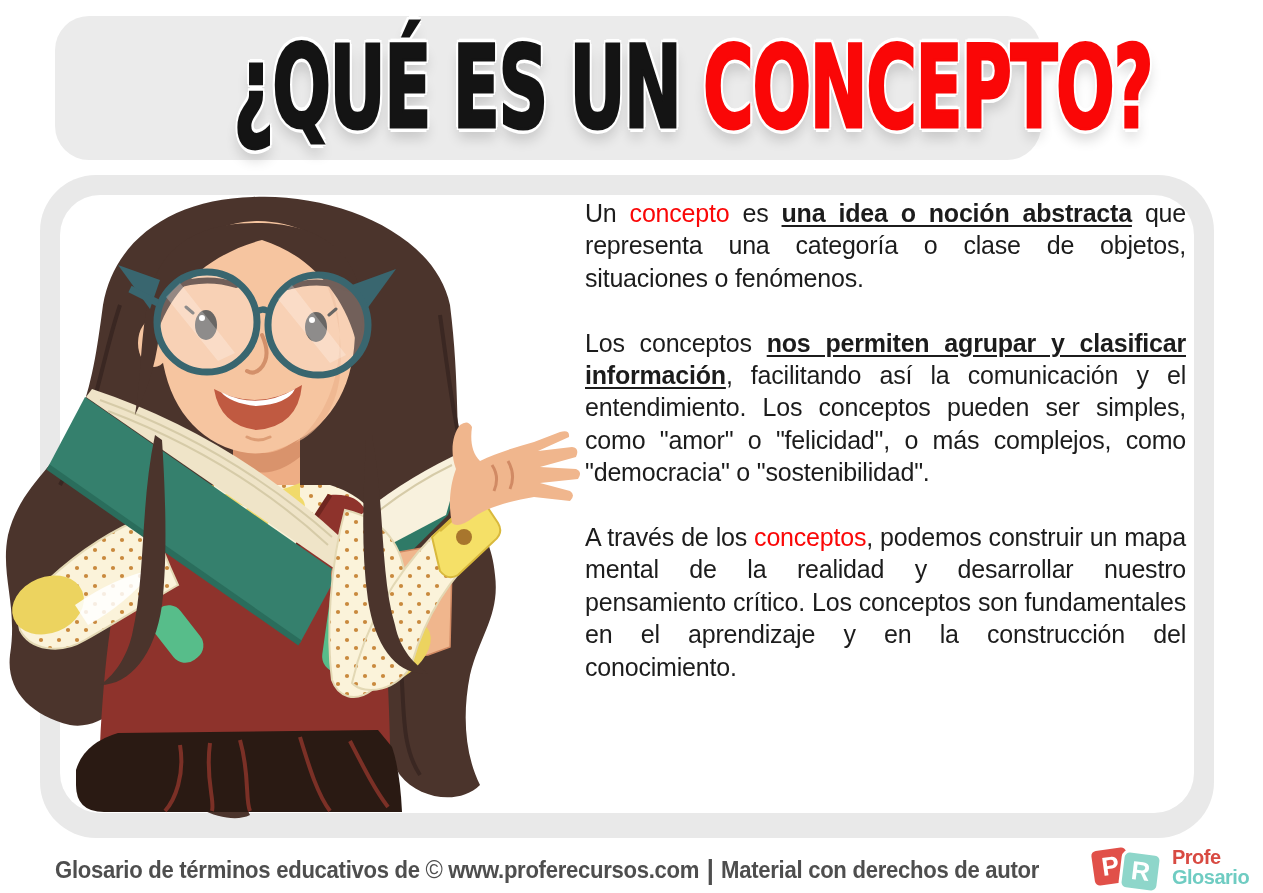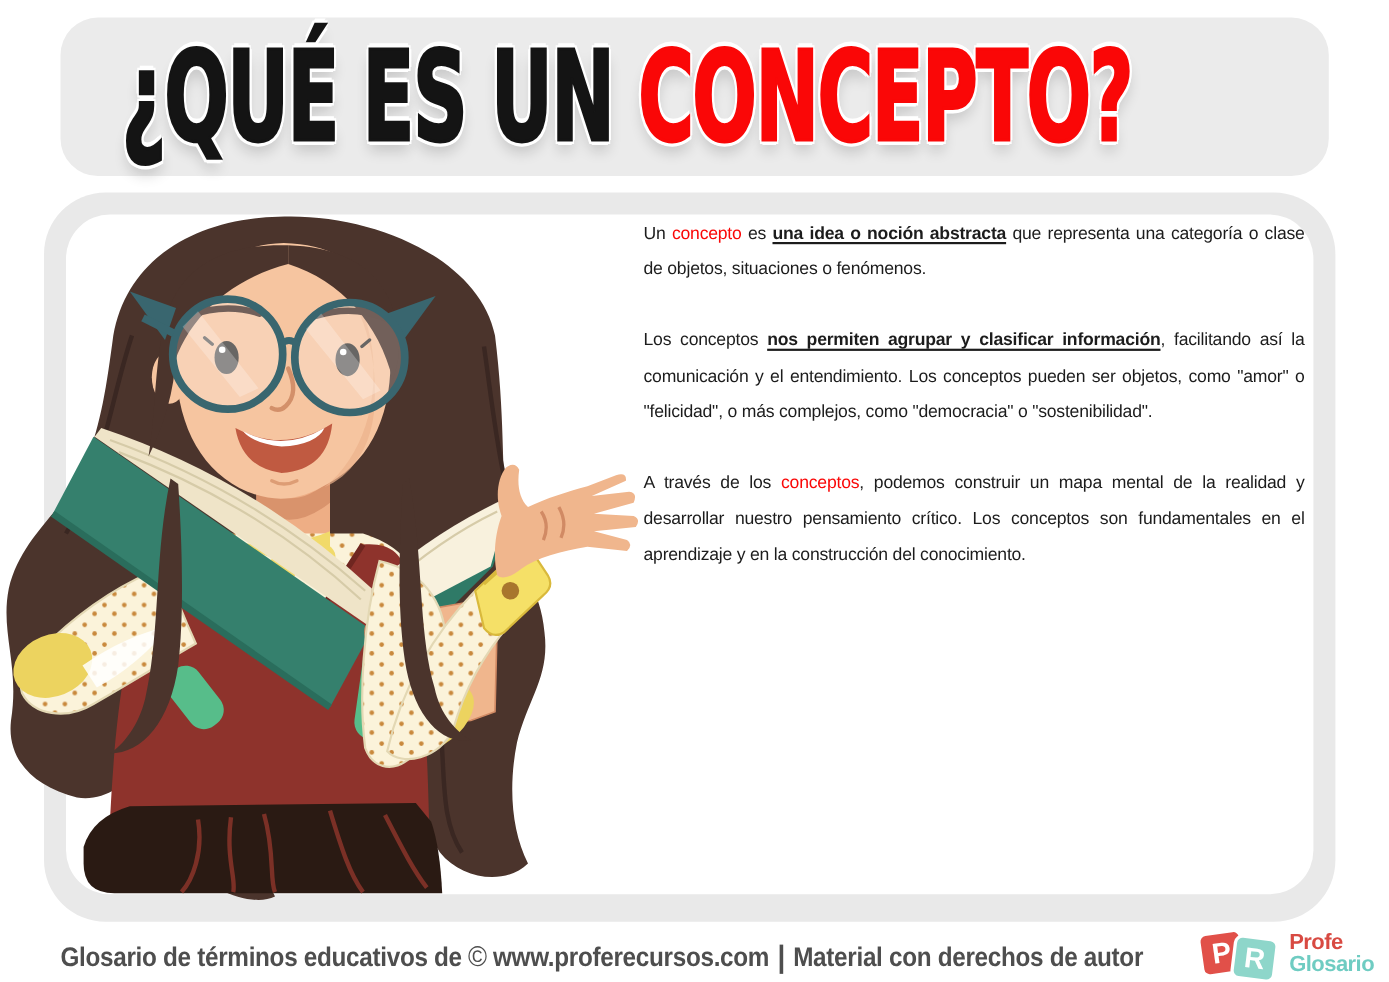--- a/index.html
+++ b/index.html
@@ -13,23 +13,23 @@
   }
   *{box-sizing:border-box;}
   html,body{margin:0;padding:0;background:#fff;}
   .page{
     position:relative;width:1263px;height:893px;background:#fff;
     overflow:hidden;font-family:"Liberation Sans",sans-serif;
   }
 
   
   .header{
-    position:absolute;left:55px;top:16px;width:1153px;height:144px;
+    position:absolute;left:55px;top:16px;width:986px;height:144px;
     background:var(--header-bg);border-radius:34px;
-    display:flex;align-items:center;justify-content:flex-end;
+    display:flex;align-items:center;justify-content:flex-start;
   }
   .title-line{
     display:inline-block;white-space:pre;
     font-family:"DejaVu Sans","Liberation Sans",sans-serif;
     font-weight:700;font-size:96px;letter-spacing:-2px;line-height:1;
     transform:scale(0.72,1.18);transform-origin:center;
   }
   .title-black,.title-red{
     text-shadow:
       -4px 0 0 #fff,4px 0 0 #fff,0 -4px 0 #fff,0 4px 0 #fff,
@@ -45,21 +45,21 @@
     background:var(--frame-gray);border-radius:56px;
   }
   .card{
     position:absolute;left:60px;top:195px;width:1134px;height:618px;
     background:#fff;border-radius:40px;
   }
 
   
   .text-col{
     position:absolute;left:585px;top:197px;width:601px;
-    font-size:16px;line-height:32.4px;color:var(--text-color);
+    font-size:25px;line-height:32.4px;color:var(--text-color);
     letter-spacing:-0.2px;
   }
   .text-col p{margin:0 0 32.4px 0;text-align:justify;}
   .text-col p:last-child{margin-bottom:12px;}
   .run-red{color:var(--accent-red);}
   .run-bu{
     font-weight:bold;text-decoration:underline;
     text-decoration-thickness:2px;text-underline-offset:3px;
   }
 
@@ -102,21 +102,21 @@
 
   <div class="header">
     <div class="title-line"><span class="title-black">¿QUÉ ES UN </span><span class="title-red">CONCEPTO?</span></div>
   </div>
 
   <div class="card-frame"></div>
   <div class="card"></div>
 
   <div class="text-col">
       <p><span>Un </span><span class="run-red">concepto</span><span> es </span><span class="run-bu">una idea o noción abstracta</span><span> que representa una categoría o clase de objetos, situaciones o fenómenos.</span></p>
-      <p><span>Los conceptos </span><span class="run-bu">nos permiten agrupar y clasificar información</span><span>, facilitando así la comunicación y el entendimiento. Los conceptos pueden ser objetos, como "amor" o "felicidad", o más complejos, como "democracia" o "sostenibilidad".</span></p>
+      <p><span>Los conceptos </span><span class="run-bu">nos permiten agrupar y clasificar información</span><span>, facilitando así la comunicación y el entendimiento. Los conceptos pueden ser simples, como "amor" o "felicidad", o más complejos, como "democracia" o "sostenibilidad".</span></p>
       <p><span>A través de los </span><span class="run-red">conceptos</span><span>, podemos construir un mapa mental de la realidad y desarrollar nuestro pensamiento crítico. Los conceptos son fundamentales en el aprendizaje y en la construcción del conocimiento.</span></p>
     </div>
 
   <svg class="illustration" viewBox="0 0 585 653" xmlns="http://www.w3.org/2000/svg">
     <defs>
       <pattern id="dots" width="18" height="18" patternUnits="userSpaceOnUse">
         <rect width="18" height="18" fill="#fbf3da"></rect>
         <circle cx="5" cy="5" r="2.1" fill="#c9893d"></circle>
         <circle cx="14" cy="13" r="2.1" fill="#c9893d"></circle>
       </pattern>

